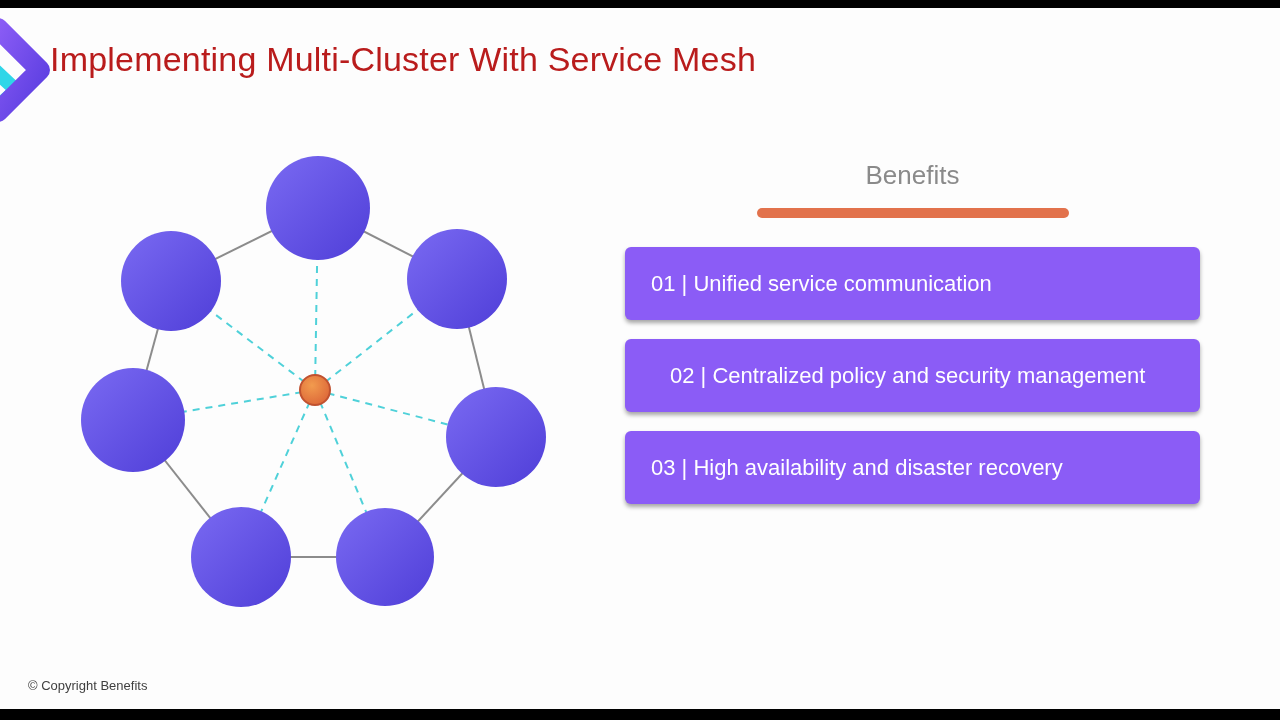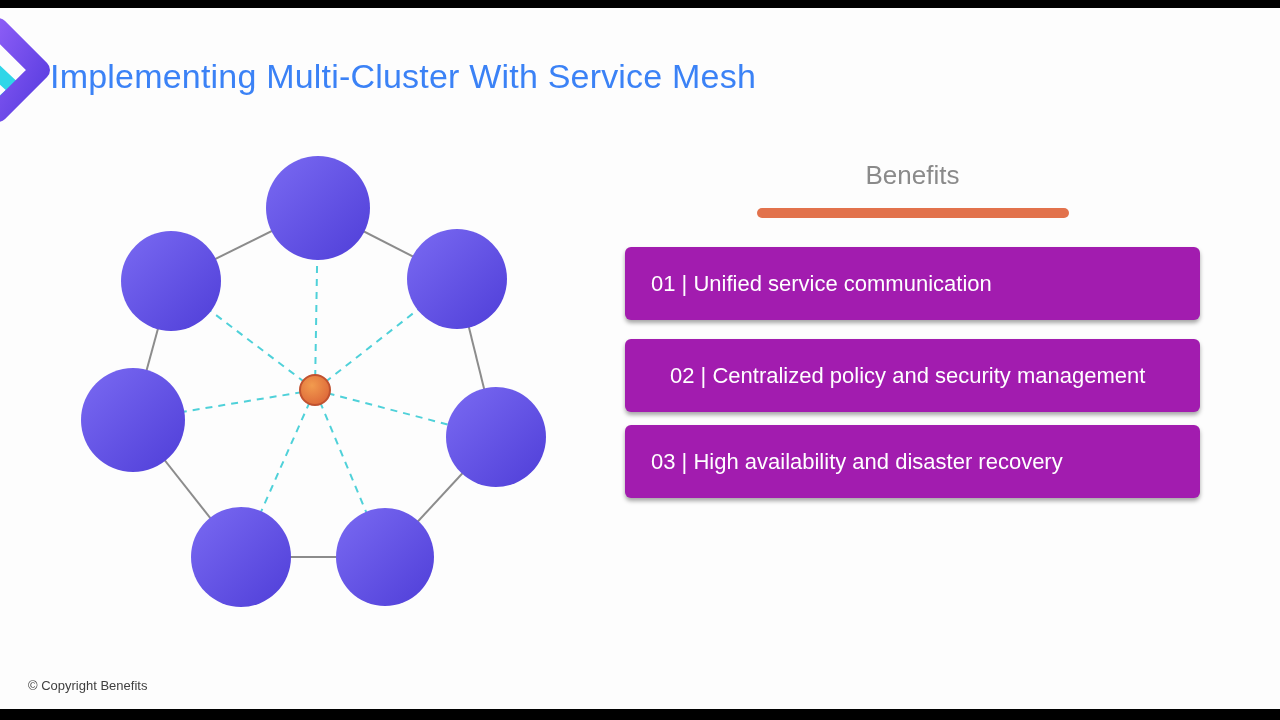--- a/index.html
+++ b/index.html
@@ -16,51 +16,51 @@
     background: #000;
   }
   .bar-bottom {
     position: absolute; left: 0; top: 709px; width: 1280px; height: 11px;
     background: #000;
   }
   .logo {
     position: absolute; left: -16px; top: 18px;
   }
   .title {
-    position: absolute; left: 50px; top: 57px; margin: 0;
-    font-size: 34px; font-weight: 500; color: #3b82f6;
+    position: absolute; left: 50px; top: 40px; margin: 0;
+    font-size: 34px; font-weight: 500; color: #b91c1c;
     letter-spacing: 0.2px;
   }
   .diagram {
     position: absolute; left: 10px; top: 130px;
   }
   .benefits {
     position: absolute; left: 625px; top: 160px; width: 575px; height: 360px;
   }
   .benefits-heading {
     position: absolute; top: 0; left: 0; width: 100%;
     text-align: center; font-size: 26px; color: #8a8a8a;
   }
   .benefits-underline {
     position: absolute; top: 48px; left: 50%; transform: translateX(-50%);
     width: 312px; height: 10px; border-radius: 6px;
     background: #e2724c;
   }
   .benefit-bar {
     position: absolute; left: 0; width: 575px; height: 73px;
-    background: #a21caf; border-radius: 6px;
+    background: #8b5cf6; border-radius: 6px;
     color: #ffffff; font-size: 22px; font-weight: 500;
     display: flex; align-items: center;
     padding: 0 12px 0 26px; box-sizing: border-box;
     box-shadow: 0 3px 4px rgba(0,0,0,0.35);
     white-space: nowrap;
   }
   .b1 { top: 87px; }
   .b2 { top: 179px; padding-left: 45px; }
-  .b3 { top: 265px; }
+  .b3 { top: 271px; }
   .footer {
     position: absolute; left: 28px; top: 678px;
     font-size: 13px; color: #3f3f3f;
   }
 </style>
 </head>
 <body>
 
 <div class="slide">
 

